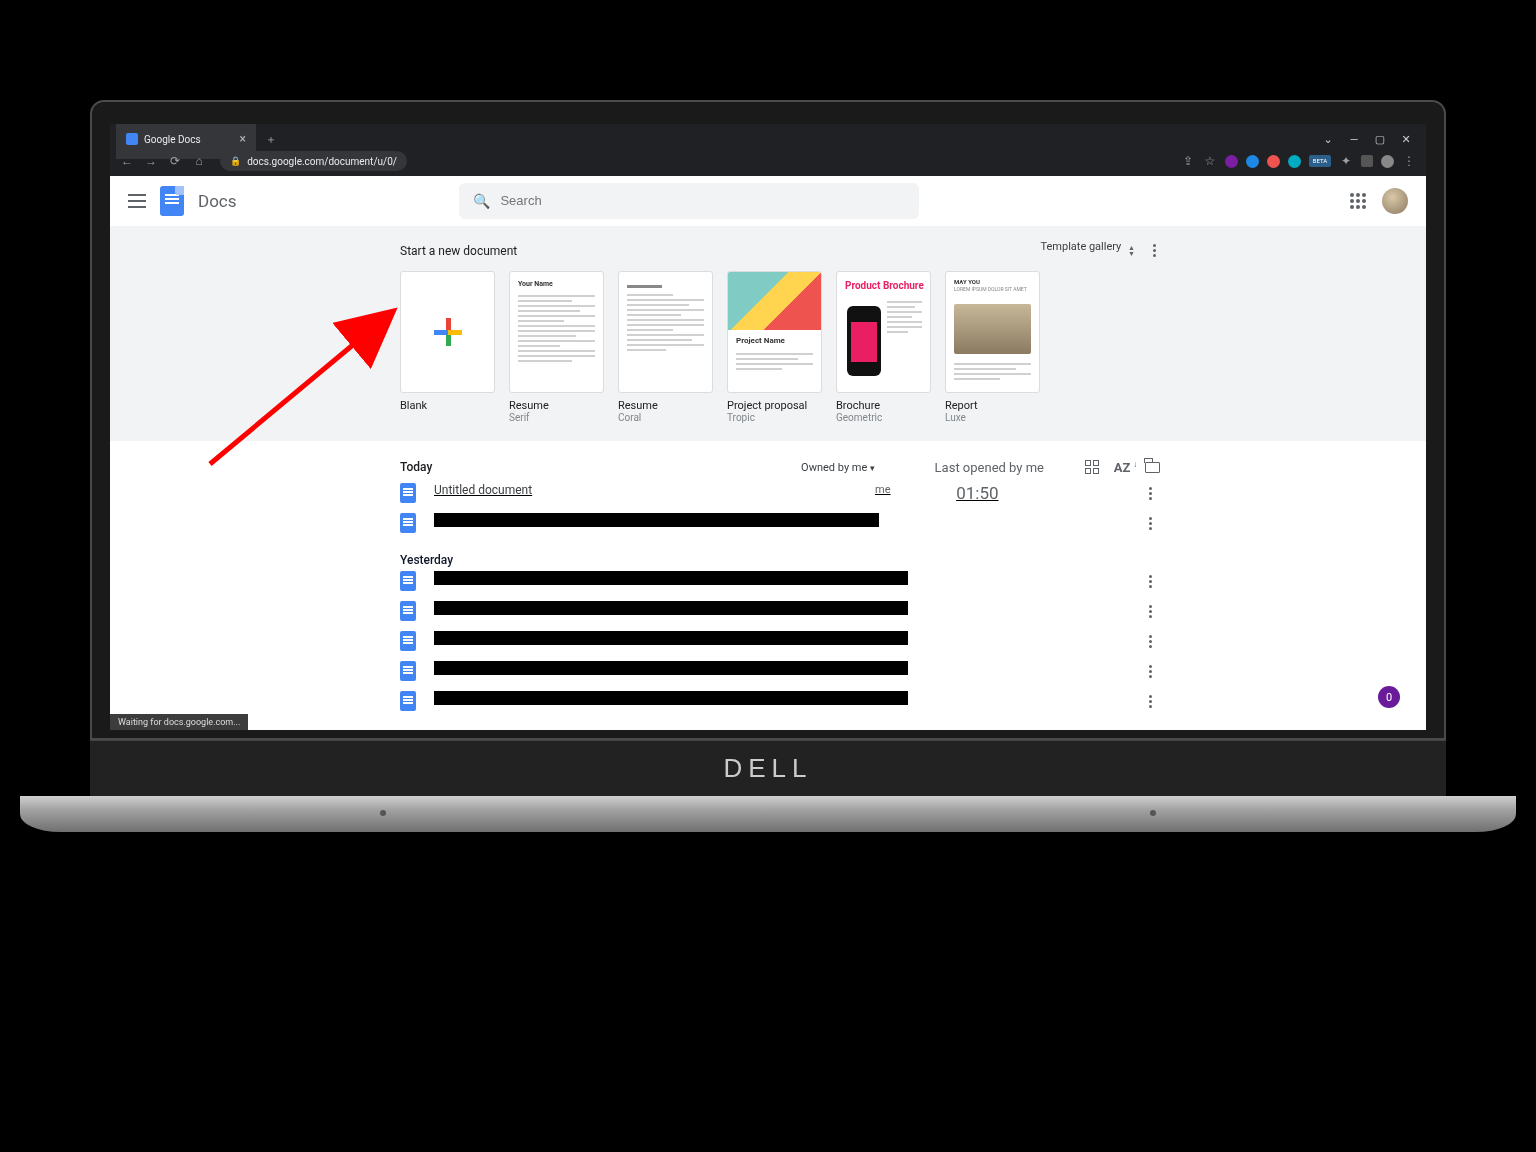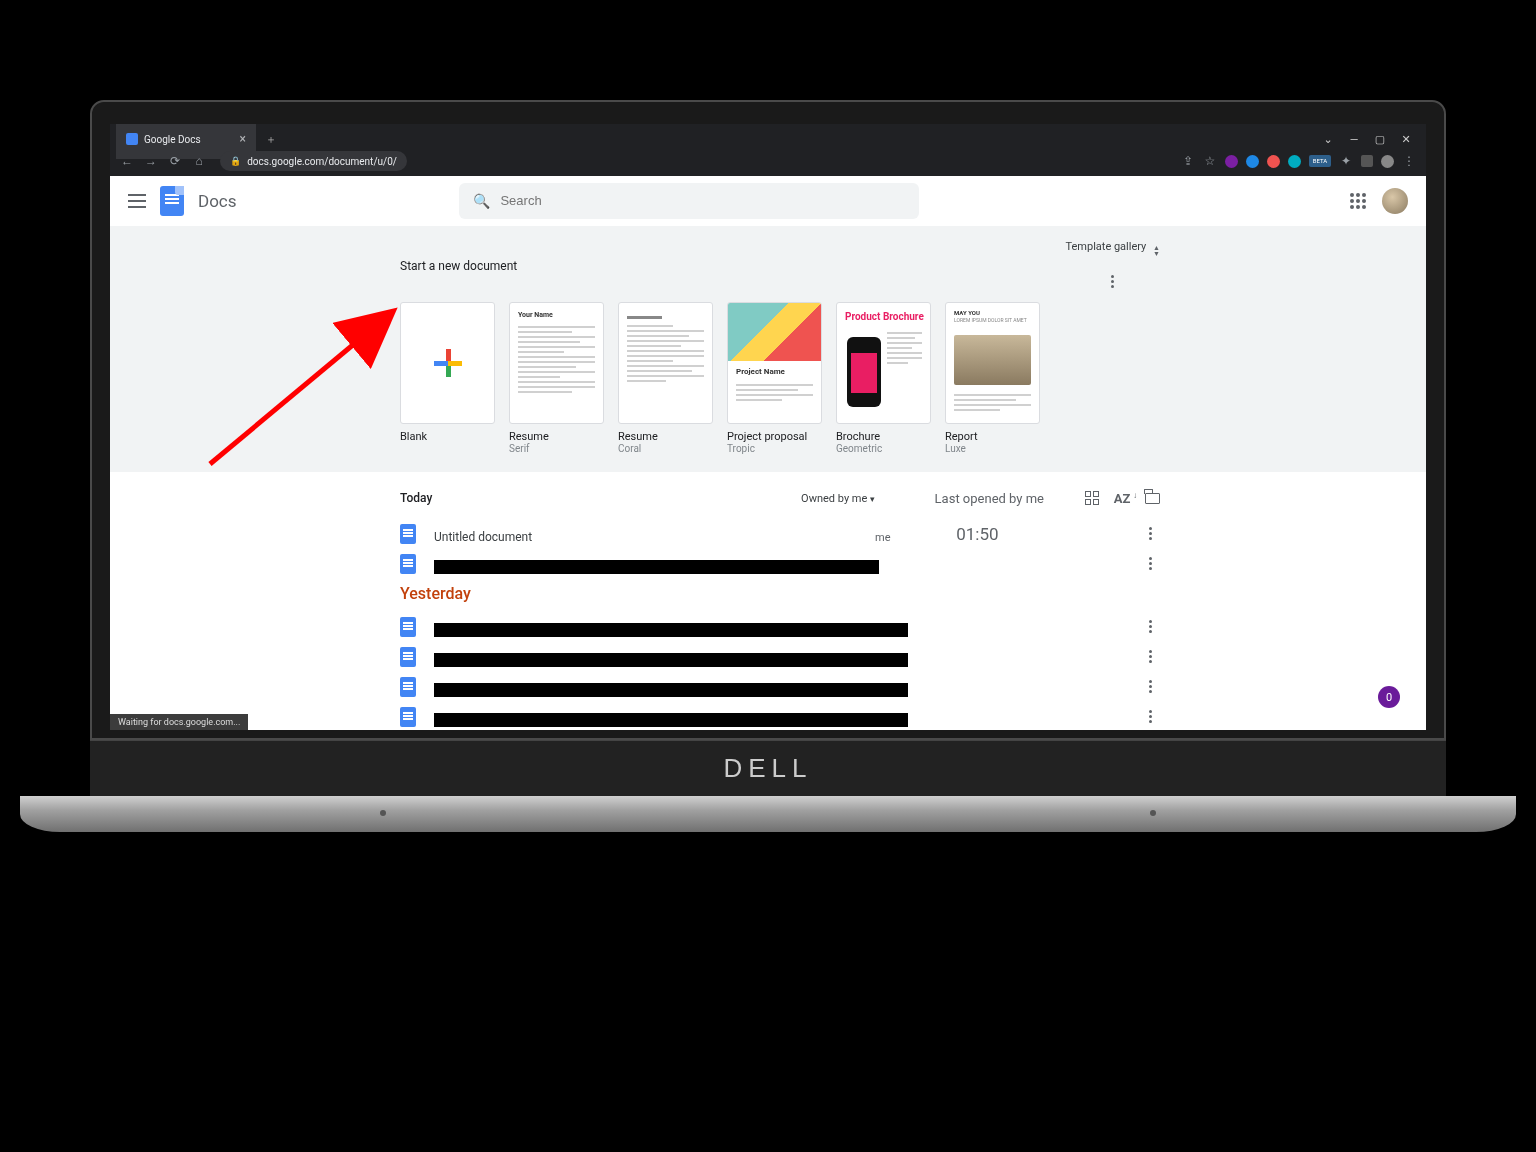--- a/index.html
+++ b/index.html
@@ -108,21 +108,21 @@
   .searchbox input { border:none; background:transparent; outline:none; font-size:13px; color:#3c4043; width:100%; }
   .appbar-right { margin-left:auto; display:flex; align-items:center; gap:16px; }
   .apps-grid { width:16px; height:16px; display:grid; grid-template-columns:repeat(3,1fr); grid-template-rows:repeat(3,1fr); gap:2px; cursor:pointer;}
   .apps-grid span { background:#5f6368; border-radius:50%; }
   .avatar { width:26px; height:26px; border-radius:50%; background: radial-gradient(circle at 40% 35%, #d9c7a8, #8a7a60); cursor:pointer; }
 
   
   .template-area { background:#f1f3f4; padding: 14px 0 18px 0; }
   .template-inner { max-width: 760px; margin: 0 0 0 290px; }
   .template-head { display:flex; align-items:center; font-size:12px; color:#202124; padding-bottom:10px;}
-  .template-head .right { margin-left:auto; display:flex; align-items:center; gap:14px; color:#3c4043; font-size:11px;flex-direction:column;}
+  .template-head .right { margin-left:auto; display:flex; align-items:flex-start; gap:14px; color:#3c4043; font-size:11px;}
   .updn { display:inline-flex; flex-direction:column; font-size:7px; line-height:6px; color:#5f6368; margin-left:4px;}
   .kebab { display:inline-flex; flex-direction:column; gap:2px; cursor:pointer; padding:4px; }
   .kebab span { width:3px; height:3px; background:#5f6368; border-radius:50%; }
   .template-row { display:flex; gap:14px; }
   .tcard { width:95px; cursor:pointer; }
   .tcard .thumb { width:95px; height:122px; background:#fff; border:1px solid #dadce0; border-radius:3px; position:relative; overflow:hidden;}
   .tcard .tname { font-size:11px; color:#202124; margin-top:6px; }
   .tcard .tsub { font-size:10px; color:#80868b; }
   .thumb.blank { display:flex; align-items:center; justify-content:center; }
   .plus { position:relative; width:28px; height:28px; }
@@ -150,22 +150,22 @@
   .list-controls .lastopened { margin-right:40px; color:#5f6368; font-size:13px;}
   .list-controls .icons { display:flex; gap:14px; color:#5f6368; }
   .list-controls .icons .ico { width:16px; height:16px; display:flex; align-items:center; justify-content:center; font-size:13px; cursor:pointer;}
   .grid-ico { display:inline-grid; grid-template-columns:1fr 1fr; grid-template-rows:1fr 1fr; gap:2px; width:14px; height:14px;}
   .grid-ico span { border:1.5px solid #5f6368; }
   .folder-ico { width:15px; height:11px; border:1.5px solid #5f6368; border-radius:1px; position:relative;}
   .folder-ico::before{content:"";position:absolute;left:-1.5px;top:-5px;width:7px;height:4px;border:1.5px solid #5f6368;border-bottom:none;border-radius:1px 1px 0 0;}
   .az-ico { font-size:10px; font-weight:700; color:#5f6368; position:relative;}
   .az-ico::after{content:"↓"; font-size:8px; position:absolute; right:-7px; top:1px;}
 
-  .section-title { font-size:16px; color:#c2410c; font-weight:500; padding:10px 0 4px 0;}
-  .row { display:flex; align-items:flex-end; height:30px; gap:18px; border-bottom:0px solid #eee; cursor:pointer; padding-right:4px;}
+  .section-title { font-size:12px; color:#0f172a; font-weight:500; padding:10px 0 4px 0;}
+  .row { display:flex; align-items:flex-start; height:30px; gap:18px; border-bottom:0px solid #eee; cursor:pointer; padding-right:4px;text-decoration:underline;}
   .row .ficon { width:16px; height:20px; background:#4285f4; border-radius:2px; position:relative; flex:0 0 16px;}
   .row .ficon::before { content:""; position:absolute; left:3px; top:5px; width:10px; height:1.5px; background:#fff; box-shadow:0 3px 0 #fff, 0 6px 0 #fff;}
   .row .fname { font-size:12px; color:#3c4043; flex:0 0 220px; white-space:nowrap; overflow:hidden; text-overflow:ellipsis;}
   .row .owner { font-size:11px; color:#5f6368; flex:0 0 90px; text-align:right; margin-left:auto;}
   .row .time { font-size:17px; color:#5f6368; flex:0 0 90px; text-align:right;}
   .row .kebab { margin-left:auto; }
   .row .redact { height:14px; background:#000; margin-left:0; }
   .row .redact.w1 { width: 445px; }
   .row .redact.w2 { width: 474px; }
 

